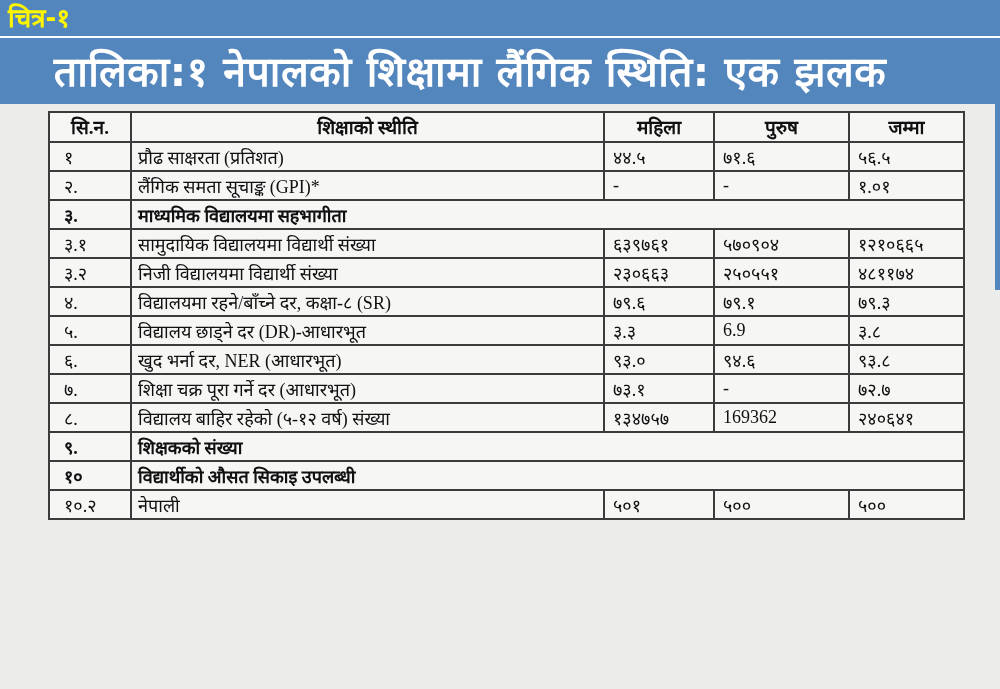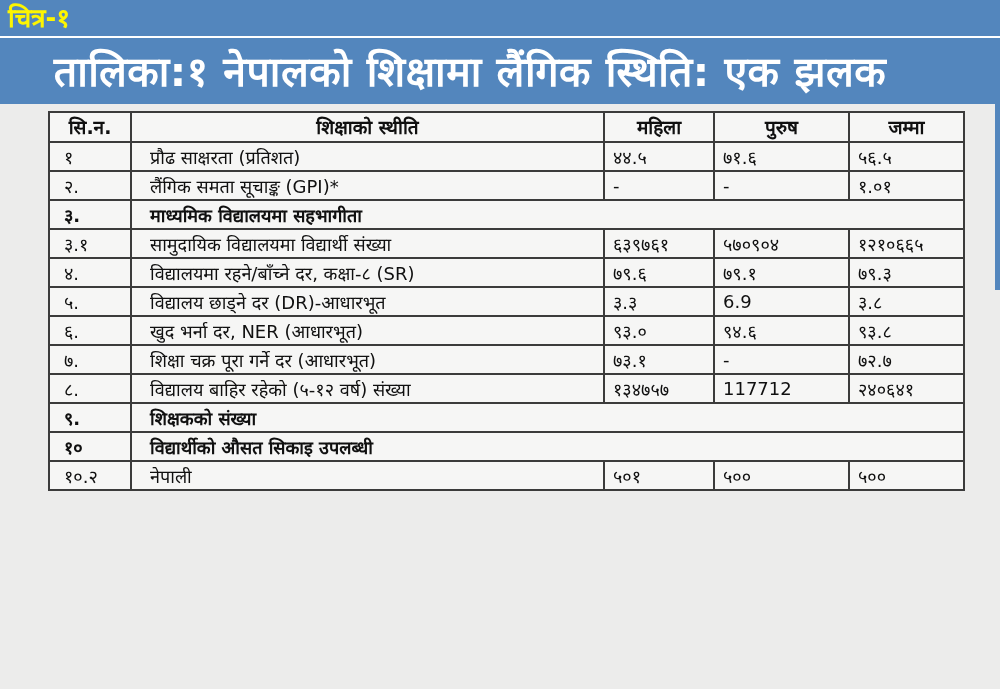--- a/index.html
+++ b/index.html
@@ -49,37 +49,38 @@
     background: var(--banner);
   }
   table.data-table {
     position: absolute; left: 48px; top: 111px;
     width: 915px;
     border-collapse: collapse;
     table-layout: fixed;
     background: var(--cell-bg);
     color: var(--ink);
     font-size: 18px;
+    font-family: Liberation Serif, serif;
   }
   .data-table th, .data-table td {
     border: 2px solid var(--border);
     height: 29px;
     padding: 1px 8px;
     vertical-align: middle;
     overflow: hidden;
     white-space: nowrap;
     text-align: left;
   }
   .data-table th {
     text-align: center;
     font-weight: bold;
     font-size: 19px;
   }
   .data-table td.col-sn { padding-left: 14px; }
-  .data-table td.col-label { padding-left: 18px; }
+  .data-table td.col-label { padding-left: 6px; }
   .data-table tr.section td { font-weight: bold; }
 </style>
 </head>
 <body>
 
 <div class="banner">
   <div class="figure-label">चित्र-१</div>
   <div class="banner-line"></div>
   <div class="page-title">तालिका:१ नेपालको शिक्षामा लैंगिक स्थिति: एक झलक</div>
 </div>
@@ -123,20 +124,27 @@
         <td class="col-label" colspan="4">माध्यमिक विद्यालयमा सहभागीता</td>
       </tr>
       <tr>
         <td class="col-sn">३.१</td>
         <td class="col-label">सामुदायिक विद्यालयमा विद्यार्थी संख्या</td>
         <td class="col-val">६३९७६१</td>
         <td class="col-val">५७०९०४</td>
         <td class="col-val">१२१०६६५</td>
       </tr>
       <tr>
+        <td class="col-sn">३.२</td>
+        <td class="col-label">निजी विद्यालयमा विद्यार्थी संख्या</td>
+        <td class="col-val">२३०६६३</td>
+        <td class="col-val">२५०५५१</td>
+        <td class="col-val">४८११७४</td>
+      </tr>
+      <tr>
         <td class="col-sn">४.</td>
         <td class="col-label">विद्यालयमा रहने/बाँच्ने दर, कक्षा-८ (SR)</td>
         <td class="col-val">७९.६</td>
         <td class="col-val">७९.१</td>
         <td class="col-val">७९.३</td>
       </tr>
       <tr>
         <td class="col-sn">५.</td>
         <td class="col-label">विद्यालय छाड्ने दर (DR)-आधारभूत</td>
         <td class="col-val">३.३</td>
@@ -154,21 +162,21 @@
         <td class="col-sn">७.</td>
         <td class="col-label">शिक्षा चक्र पूरा गर्ने दर (आधारभूत)</td>
         <td class="col-val">७३.१</td>
         <td class="col-val">-</td>
         <td class="col-val">७२.७</td>
       </tr>
       <tr>
         <td class="col-sn">८.</td>
         <td class="col-label">विद्यालय बाहिर रहेको (५-१२ वर्ष) संख्या</td>
         <td class="col-val">१३४७५७</td>
-        <td class="col-val">117712</td>
+        <td class="col-val">169362</td>
         <td class="col-val">२४०६४१</td>
       </tr>
       <tr class="section">
         <td class="col-sn">९.</td>
         <td class="col-label" colspan="4">शिक्षकको संख्या</td>
       </tr>
       <tr class="section">
         <td class="col-sn">१०</td>
         <td class="col-label" colspan="4">विद्यार्थीको औसत सिकाइ उपलब्धी</td>
       </tr>

